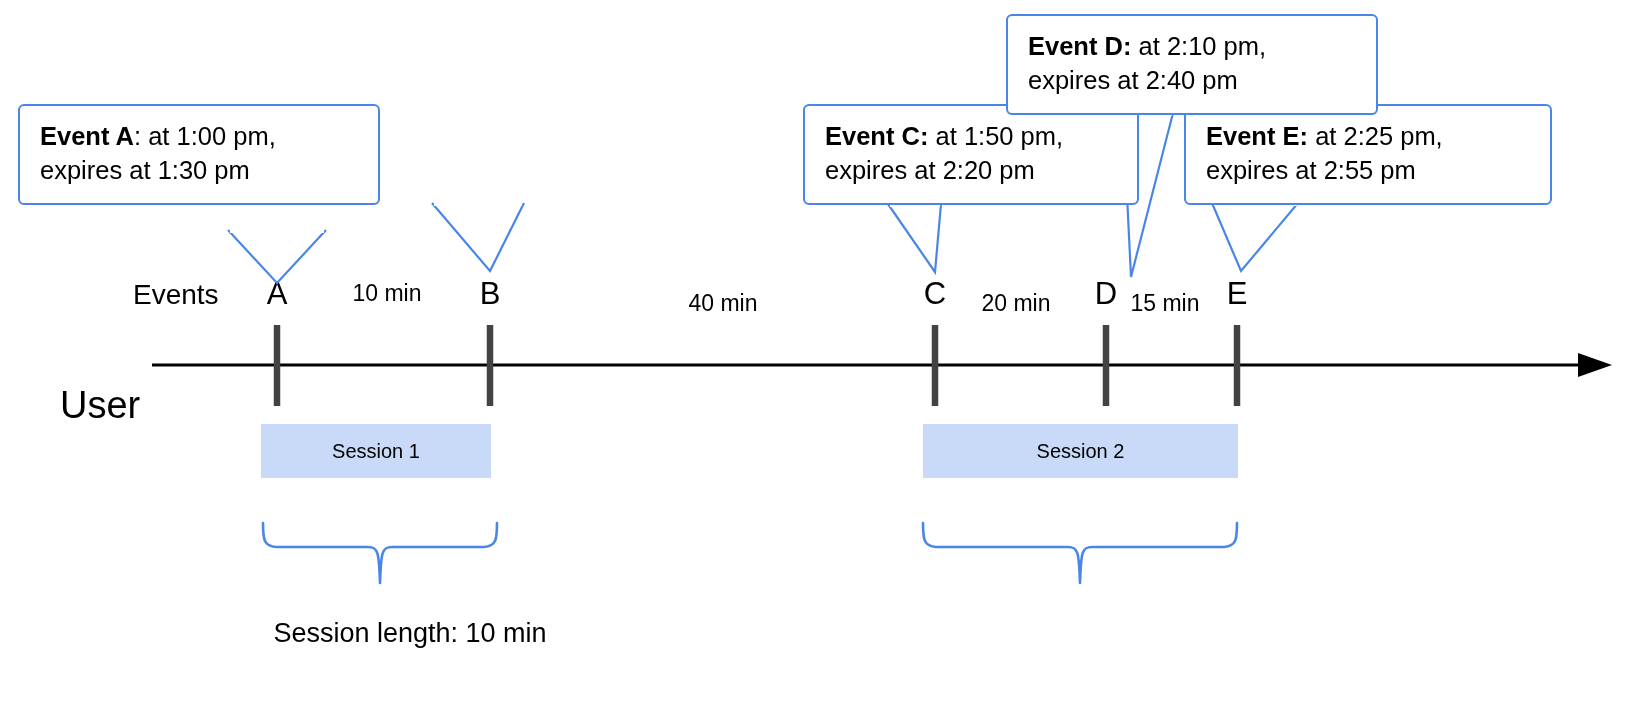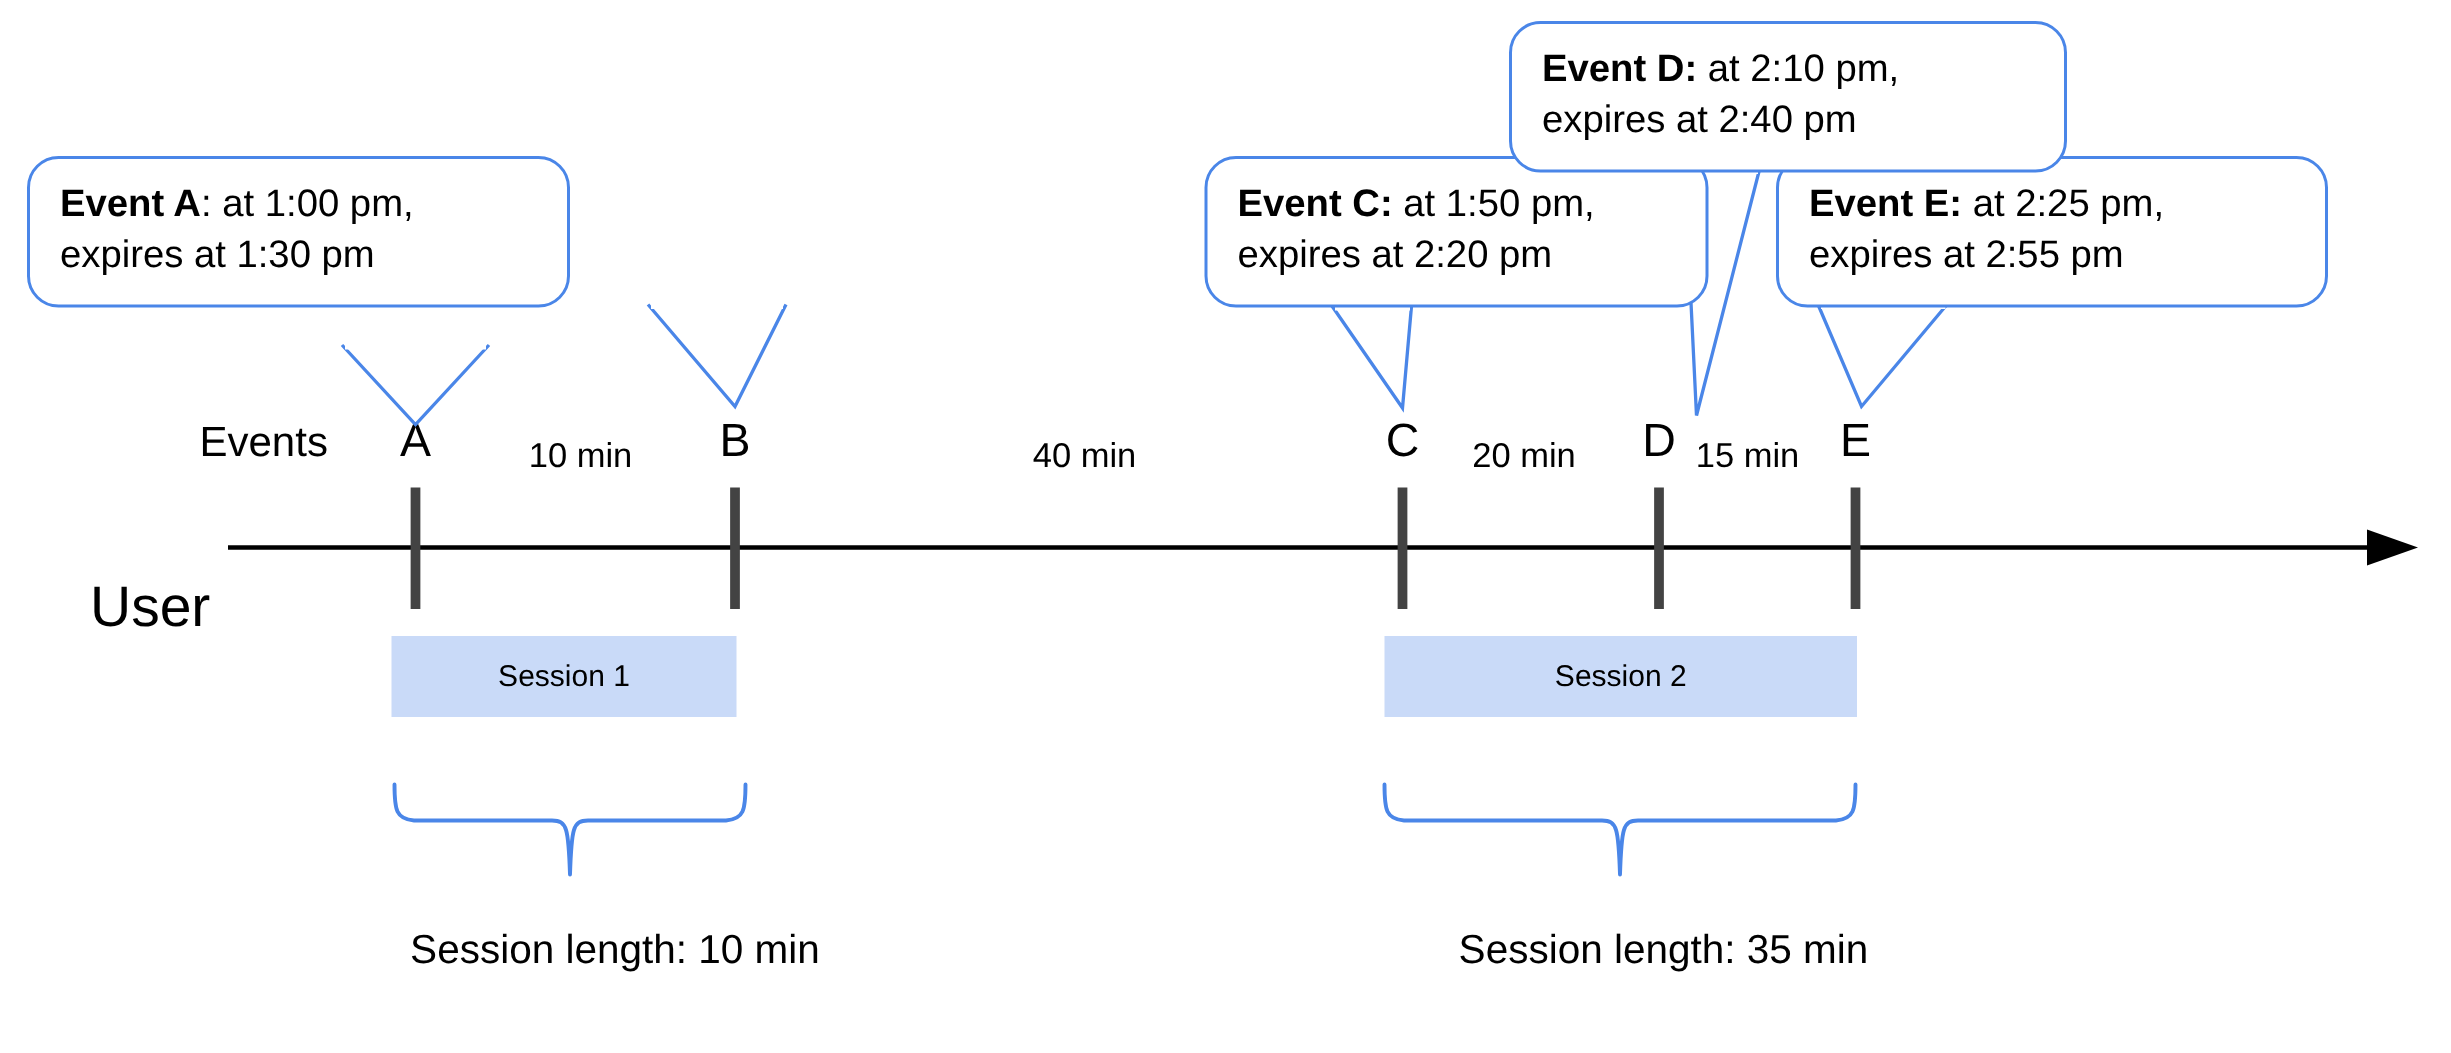--- a/index.html
+++ b/index.html
@@ -17,21 +17,21 @@
     width: 1634px;
     height: 702px;
     background: #ffffff;
     overflow: hidden;
   }
   
   .callout {
     position: absolute;
     box-sizing: border-box;
     border: 2.2px solid var(--blue, #4a86e8);
-    border-radius: 21px;
+    border-radius: 6px;
     background: #ffffff;
     padding: 14px 18px 16px 20px;
     font-size: 25.5px;
     line-height: 1.32;
     color: #000000;
     white-space: pre-line;
     z-index: 4;
   }
   .callout .ev {
     font-weight: bold;
@@ -177,24 +177,23 @@
   <div class="tl-user" style="left:60px; top:336px;">User</div>
 
   <div class="tl-label" style="left:133px; top:279px;">Events</div>
 
   <div class="marker-letter" style="left:277px; top:276px;">A</div>
   <div class="marker-letter" style="left:490px; top:276px;">B</div>
   <div class="marker-letter" style="left:935px; top:276px;">C</div>
   <div class="marker-letter" style="left:1106px; top:276px;">D</div>
   <div class="marker-letter" style="left:1237px; top:276px;">E</div>
 
-  <div class="gap-label" style="left:387px; top:290px;">10 min</div>
+  <div class="gap-label" style="left:387px; top:280px;">10 min</div>
   <div class="gap-label" style="left:723px; top:290px;">40 min</div>
   <div class="gap-label" style="left:1016px; top:290px;">20 min</div>
   <div class="gap-label" style="left:1165px; top:290px;">15 min</div>
 
   <div class="session-box" style="left:261px; top:424px; width:230px; height:54px;">Session 1</div>
   <div class="session-box" style="left:923px; top:424px; width:315px; height:54px;">Session 2</div>
 
   <div class="session-length" style="left:388px; top:618px;margin-left:22px;">Session length: 10 min</div>
-  <div class="session-length" style="left:1109px; top:618px;">Session length: 35 min</div>
 
 </div>
 
 </body></html>

